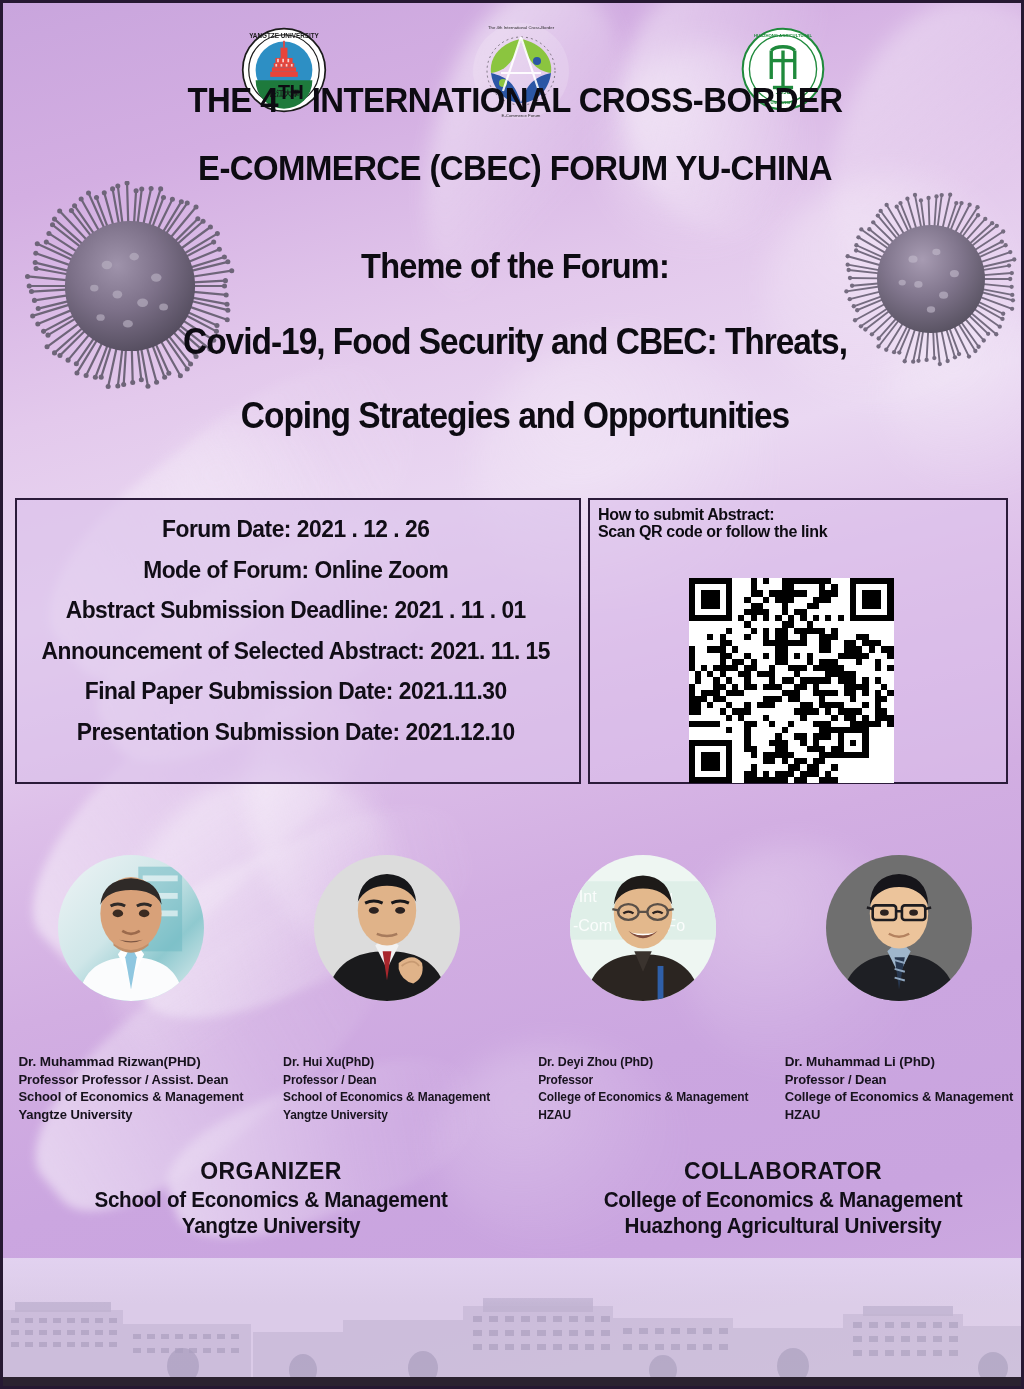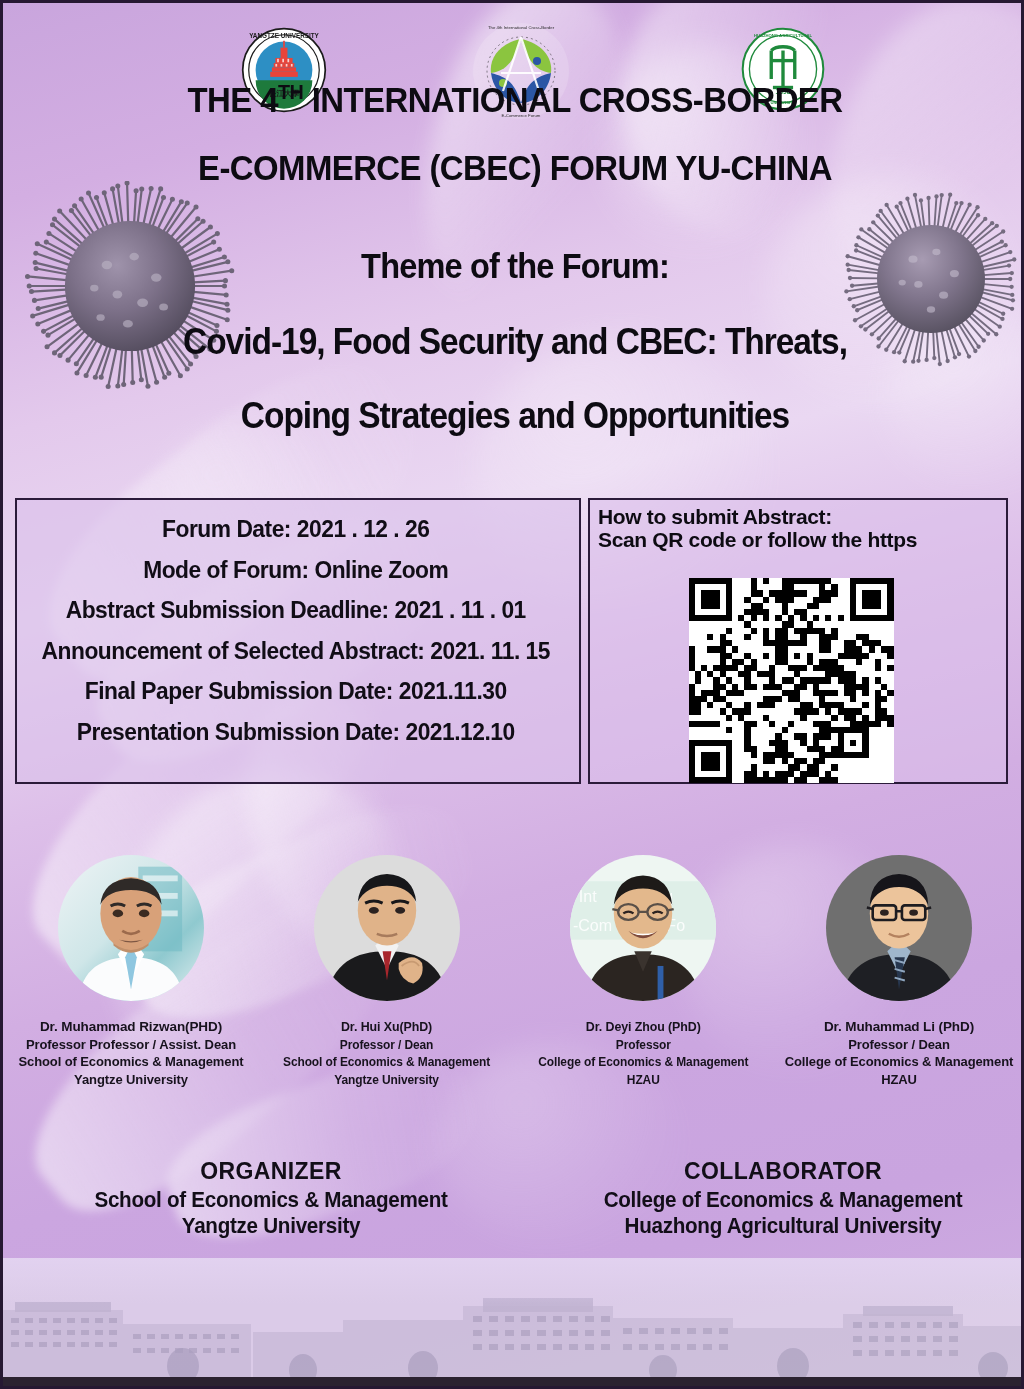--- a/index.html
+++ b/index.html
@@ -164,21 +164,21 @@
 
   .qr-box {
     position: absolute;
     left: 585px; top: 495px;
     width: 420px; height: 286px;
     border: 2px solid #2b1b3a;
     background: rgba(218,192,234,.58);
     padding: 6px 0 0 8px;
   }
   .qr-head {
-    font-size: 21px;
+    font-size: 16px;
     font-weight: bold;
     color: #0d0b12;
     line-height: 1.08;
     letter-spacing: -.35px;
     white-space: nowrap;
   }
   .qr-img-wrap {
     position: absolute;
     left: 86px; top: 78px;
     width: 230px; height: 205px;
@@ -186,30 +186,30 @@
   .qr-img-wrap svg { display:block; width:100%; height:100%; }
 
   
   .speakers {
     position: absolute;
     left: 0; top: 852px;
     width: 1024px;
     display: flex;
     z-index: 6;
   }
-  .speaker { width: 256px; display: flex; flex-direction: column; align-items: center; }
+  .speaker { width: 256px; display: flex; flex-direction: column; align-items: center; gap: 23px; }
   .avatar {
     width: 146px; height: 146px;
     border-radius: 50%;
     overflow: hidden;
     position: relative;
   }
   .avatar svg { display:block; width:100%; height:100%; }
 
-  .bio { margin-top: 17px; text-align: center; }
+  .bio { margin-top: 29px; }
   .bio-line {
     font-size: 13px;
     font-weight: bold;
     color: #17121d;
     line-height: 1.33;
     letter-spacing: -.1px;
     white-space: nowrap;
   }
   .bio-line.name { font-size: 13.5px; }
   
@@ -680,21 +680,21 @@
       <div class="info-line">Forum Date: 2021 . 12 . 26</div>
       <div class="info-line">Mode of Forum: Online  Zoom</div>
       <div class="info-line">Abstract Submission Deadline: 2021 . 11 . 01</div>
       <div class="info-line">Announcement of Selected Abstract: 2021. 11. 15</div>
       <div class="info-line">Final Paper Submission Date: 2021.11.30</div>
       <div class="info-line">Presentation Submission Date: 2021.12.10</div>
     </div>
 
     <div class="qr-box">
       <div class="qr-head">How to submit Abstract:</div>
-      <div class="qr-head">Scan QR code or follow the https</div>
+      <div class="qr-head">Scan QR code or follow the link</div>
       <div class="qr-img-wrap">
         <svg viewBox="0 0 33 33" shape-rendering="crispEdges" aria-hidden="true">
           <rect width="33" height="33" fill="#ffffff"></rect>
           <g id="qr-modules" fill="#000000">
               <rect x="0" y="0" width="1" height="1"></rect>
               <rect x="1" y="0" width="1" height="1"></rect>
               <rect x="2" y="0" width="1" height="1"></rect>
               <rect x="3" y="0" width="1" height="1"></rect>
               <rect x="4" y="0" width="1" height="1"></rect>
               <rect x="5" y="0" width="1" height="1"></rect>

